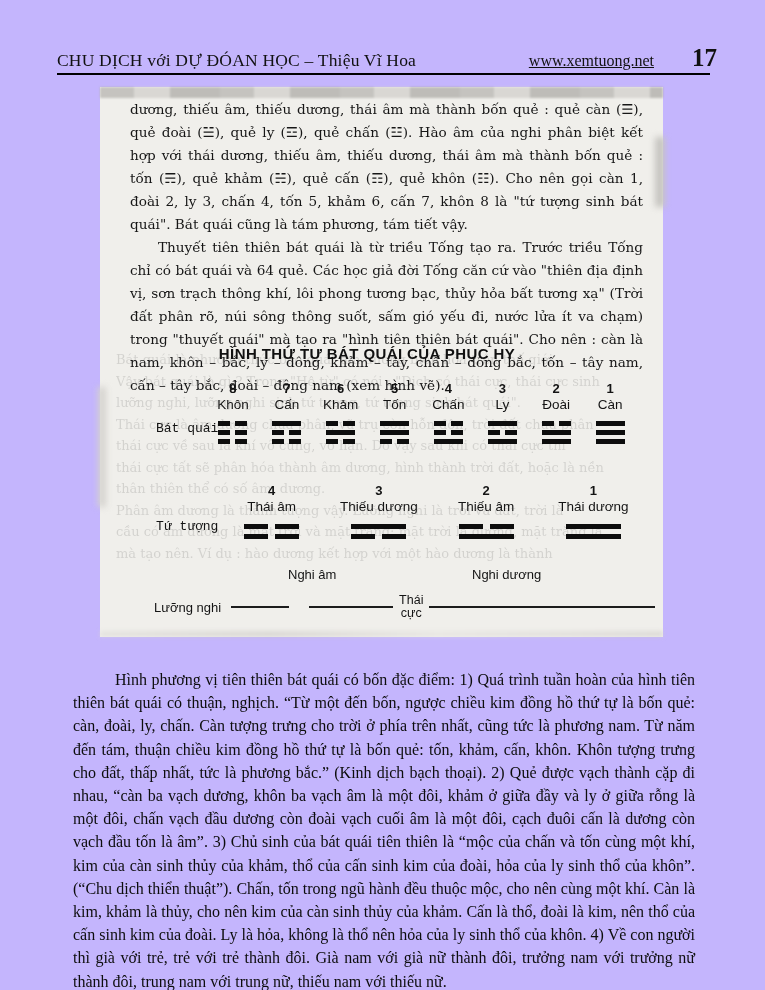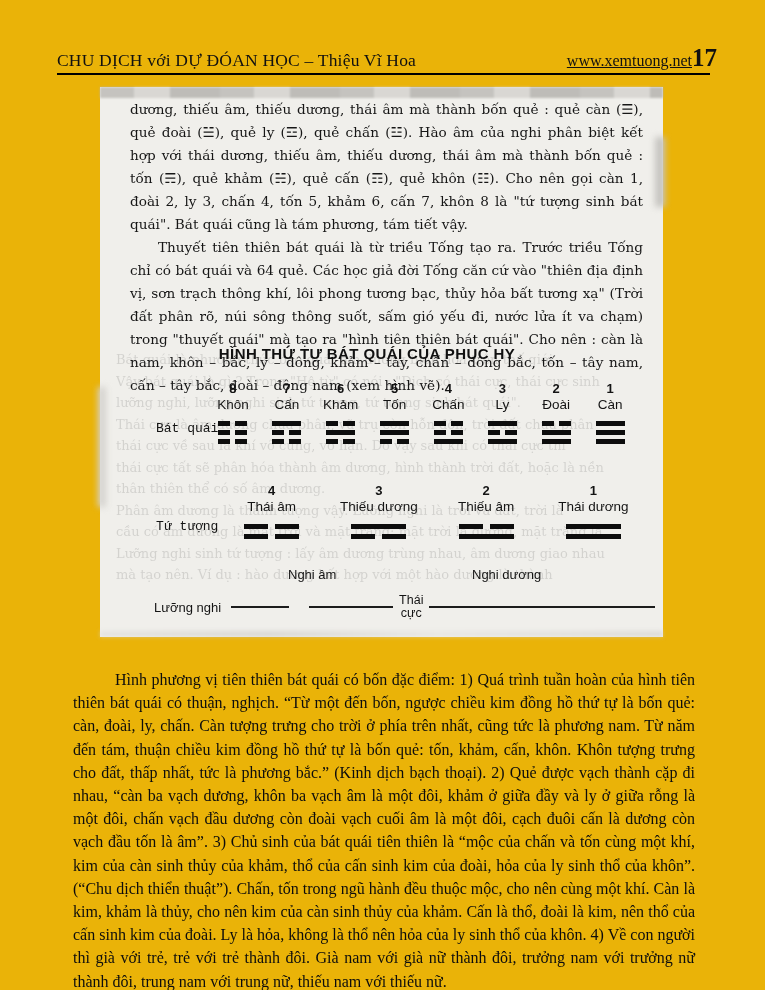--- a/index.html
+++ b/index.html
@@ -1,22 +1,22 @@
 <!DOCTYPE html>
 <html><head>
 <meta charset="utf-8">
 <style>
   html,body{margin:0;padding:0;background:#fff;}
-  .page{position:relative;width:765px;height:990px;background:#eab308;overflow:hidden;
+  .page{position:relative;width:765px;height:990px;background:#c4b5fd;overflow:hidden;
         font-family:"Liberation Serif", serif;color:#111;}
 
   
   .header{position:absolute;left:57px;top:44px;width:660px;display:flex;align-items:baseline;}
   .header-title{font-size:17.5px;letter-spacing:.2px;white-space:nowrap;}
-  .header-link{font-size:16px;text-decoration:underline;color:#111;margin-left:auto;white-space:nowrap;}
+  .header-link{font-size:16px;text-decoration:underline;color:#111;margin-left:auto;margin-right:38px;white-space:nowrap;}
   .header-page{font-size:25px;font-weight:bold;}
   .header-rule{position:absolute;left:57px;top:73px;width:653px;height:2px;background:#000;}
 
   
   .scan{position:absolute;left:100px;top:87px;width:563px;height:550px;background:#f0efeb;}
   .scan-edge-top{position:absolute;left:0;top:0;right:0;height:11px;
      background:repeating-linear-gradient(90deg,#b7b5b1 0 34px,#d2d0cc 34px 70px,#aeaca8 70px 120px);
      opacity:.75;filter:blur(1px);}
   .scan-edge-bottom{position:absolute;left:0;bottom:0;right:0;height:6px;
      background:linear-gradient(90deg,#dcdad6,#c8c6c2 30%,#e3e1dd 60%,#ceccc8);opacity:.55;filter:blur(2px);}
@@ -90,21 +90,20 @@
     <div class="ghost" id="ghost">
         <div class="ghost-line">Bát quái là phương thức bao quát âm dương biến hóa trên thế giới.</div>
         <div class="ghost-line">Vậy bát quái là gì ? Trong "Hệ từ" có nói : "Dịch có thái cực, thái cực sinh</div>
         <div class="ghost-line">lưỡng nghi, lưỡng nghi sinh tứ tượng, tứ tượng sinh bát quái".</div>
         <div class="ghost-line">Thái cực là âm dương chưa phân, vũ trụ còn hỗn độn, trời đất chưa phân</div>
         <div class="ghost-line">thái cực về sau là khí vô cùng, vô hạn. Do vậy sau khi có thái cực thì</div>
         <div class="ghost-line">thái cực tất sẽ phân hóa thành âm dương, hình thành trời đất, hoặc là nền</div>
         <div class="ghost-line">thân thiên thể có số âm, dương.</div>
         <div class="ghost-line">Phân âm dương là thành tượng vậy. Lưỡng nghi là trời và đất, trời là</div>
         <div class="ghost-line">cầu có âm dương là mặt trời và mặt trăng; mặt trời là dương, mặt trăng là</div>
-        <div class="ghost-line">Lưỡng nghi sinh tứ tượng : lấy âm dương trùng nhau, âm dương giao nhau</div>
         <div class="ghost-line">mà tạo nên. Ví dụ : hào dương kết hợp với một hào dương là thành</div>
       </div>
 
     <div class="scan-text">
       <p>dương, thiếu âm, thiếu dương, thái âm mà thành bốn quẻ : quẻ càn (☰), quẻ đoài (☱), quẻ ly (☲), quẻ chấn (☳). Hào âm của nghi phân biệt kết hợp với thái dương, thiếu âm, thiếu dương, thái âm mà thành bốn quẻ : tốn (☴), quẻ khảm (☵), quẻ cấn (☶), quẻ khôn (☷). Cho nên gọi càn 1, đoài 2, ly 3, chấn 4, tốn 5, khảm 6, cấn 7, khôn 8 là "tứ tượng sinh bát quái". Bát quái cũng là tám phương, tám tiết vậy.</p>
       <p class="indent">Thuyết tiên thiên bát quái là từ triều Tống tạo ra. Trước triều Tống chỉ có bát quái và 64 quẻ. Các học giả đời Tống căn cứ vào "thiên địa định vị, sơn trạch thông khí, lôi phong tương bạc, thủy hỏa bất tương xạ" (Trời đất phân rõ, núi sông thông suốt, sấm gió yếu đi, nước lửa ít va chạm) trong "thuyết quái" mà tạo ra "hình tiên thiên bát quái". Cho nên : càn là nam, khôn – bắc, ly – đông, khảm – tây, chấn – đông bắc, tốn – tây nam, cấn – tây bắc, đoài – đông nam (xem hình vẽ).</p>
     </div>
 
     <div class="diagram-title">HÌNH THỨ TỰ BÁT QUÁI CỦA PHỤC HY</div>
 

